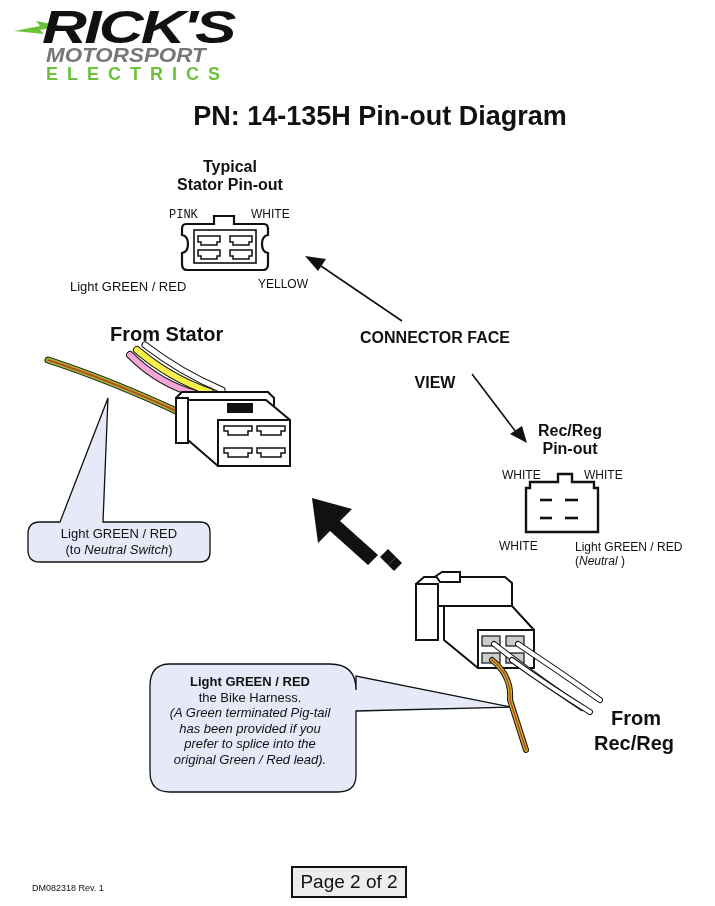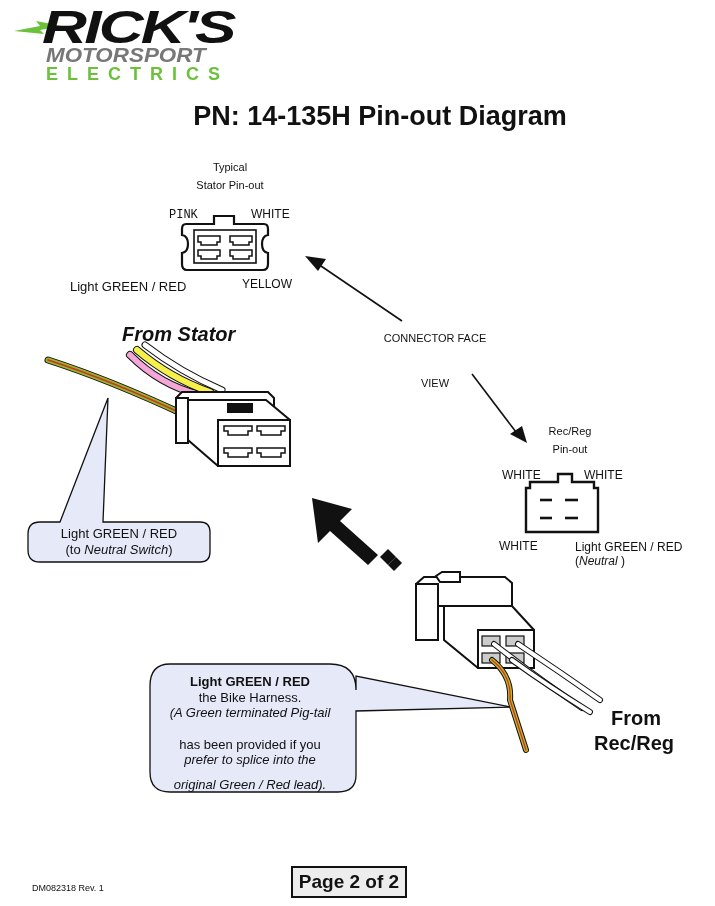--- a/index.html
+++ b/index.html
@@ -2,26 +2,26 @@
 <html><head>
 <meta charset="utf-8">
 <style>
   html, body { margin:0; padding:0; background:#ffffff; }
   body { width:715px; height:906px; position:relative; overflow:hidden; font-family:"Liberation Sans", sans-serif; color:#111; }
   .abs { position:absolute; }
   .logo-ricks { left:42px; top:4px; font-family:"Liberation Sans", sans-serif; font-weight:900; font-size:46px; letter-spacing:-2px; color:#111; line-height:46px; transform:scaleX(1.35); transform-origin:left top; font-style:italic; }
   .logo-motor { left:46px; top:44px; font-weight:bold; font-style:italic; font-size:20px; color:#777; line-height:22px; transform:scaleX(1.12); transform-origin:left top; letter-spacing:0px; }
   .logo-elec { left:46px; top:64px; font-weight:bold; font-size:18px; color:#6cc13a; letter-spacing:9px; line-height:20px; }
   .title { left:0; width:760px; top:101px; text-align:center; font-weight:bold; font-size:27px; }
-  .lbl-b { font-weight:normal; font-size:11px; text-align:center; line-height:18px; }
+  .lbl-b { font-weight:bold; font-size:16px; text-align:center; line-height:18px; }
   .lbl-s { font-size:12px; line-height:14px; }
   .lbl-m { font-size:13px; line-height:16px; }
   .big { font-weight:bold; font-size:20px; line-height:24px; }
   .bubble-text { font-size:13px; line-height:15.5px; text-align:center; }
-  .page-box { left:291px; top:866px; width:112px; height:28px; border:2px solid #111; background:#ededed; font-size:19px; line-height:28px; text-align:center;font-weight:bold; }
+  .page-box { left:291px; top:866px; width:112px; height:28px; border:2px solid #111; background:#ededed; font-size:19px; line-height:28px; text-align:center; }
   .docid { left:32px; top:883px; font-size:9px; }
   svg.overlay { position:absolute; left:0; top:0; }
 </style>
 </head>
 <body>
 
 <svg class="overlay" width="715" height="906">
 
   <polygon points="14,31 40,26 36,21 62,26 40,30 44,34" fill="#6cc13a"></polygon>
 
@@ -119,26 +119,26 @@
 <div class="abs logo-motor">MOTORSPORT</div>
 <div class="abs logo-elec">ELECTRICS</div>
 
 <div class="abs title">PN: 14-135H Pin-out Diagram</div>
 
 <div class="abs lbl-b" style="left:160px;top:158px;width:140px;">Typical</div>
 <div class="abs lbl-b" style="left:150px;top:176px;width:160px;">Stator Pin-out</div>
 <div class="abs lbl-s" style="left:169px;top:208px;font-family:Liberation Mono, monospace;">PINK</div>
 <div class="abs lbl-s" style="left:251px;top:207px;">WHITE</div>
 <div class="abs lbl-m" style="left:70px;top:279px;">Light GREEN / RED</div>
-<div class="abs lbl-s" style="left:242px;top:277px;">YELLOW</div>
+<div class="abs lbl-s" style="left:258px;top:277px;">YELLOW</div>
 
 <div class="abs lbl-b" style="left:345px;top:329px;width:180px;">CONNECTOR FACE</div>
 <div class="abs lbl-b" style="left:345px;top:347px;width:180px;margin-top:27px;">VIEW</div>
 
-<div class="abs big" style="left:122px;top:322px;font-style:italic;">From Stator</div>
+<div class="abs big" style="left:110px;top:322px;">From Stator</div>
 
 <div class="abs bubble-text" style="left:28px;top:526px;width:182px;">
   <div>Light GREEN / RED</div>
   <div><span>(to </span><i>Neutral  Switch</i><span>)</span></div>
 </div>
 
 <div class="abs lbl-b" style="left:520px;top:422px;width:100px;">Rec/Reg</div>
 <div class="abs lbl-b" style="left:520px;top:440px;width:100px;">Pin-out</div>
 <div class="abs lbl-s" style="left:502px;top:468px;">WHITE</div>
 <div class="abs lbl-s" style="left:584px;top:468px;">WHITE</div>
@@ -146,19 +146,19 @@
 <div class="abs lbl-s" style="left:575px;top:540px;">Light GREEN / RED</div>
 <div class="abs lbl-s" style="left:575px;top:554px;"><span>(</span><i>Neutral</i><span> )</span></div>
 
 <div class="abs big" style="left:611px;top:706px;">From</div>
 <div class="abs big" style="left:594px;top:731px;">Rec/Reg</div>
 
 <div class="abs bubble-text" style="left:150px;top:674px;width:200px;">
   <div style="font-weight:bold;">Light GREEN / RED</div>
   <div>the Bike Harness.</div>
   <div style="font-style:italic;text-align:center;">(A Green terminated Pig-tail</div>
-  <div style="margin-top:16px;">has been provided if you</div>
+  <div style="font-style:italic;">has been provided if you</div>
   <div style="font-style:italic;">prefer to splice into the</div>
-  <div style="font-style:italic;margin-top:9px;">original Green / Red lead).</div>
+  <div style="font-style:italic;">original Green / Red lead).</div>
 </div>
 
 <div class="abs docid">DM082318  Rev.  1</div>
 <div class="abs page-box">Page 2 of 2</div>
 
 </body></html>

